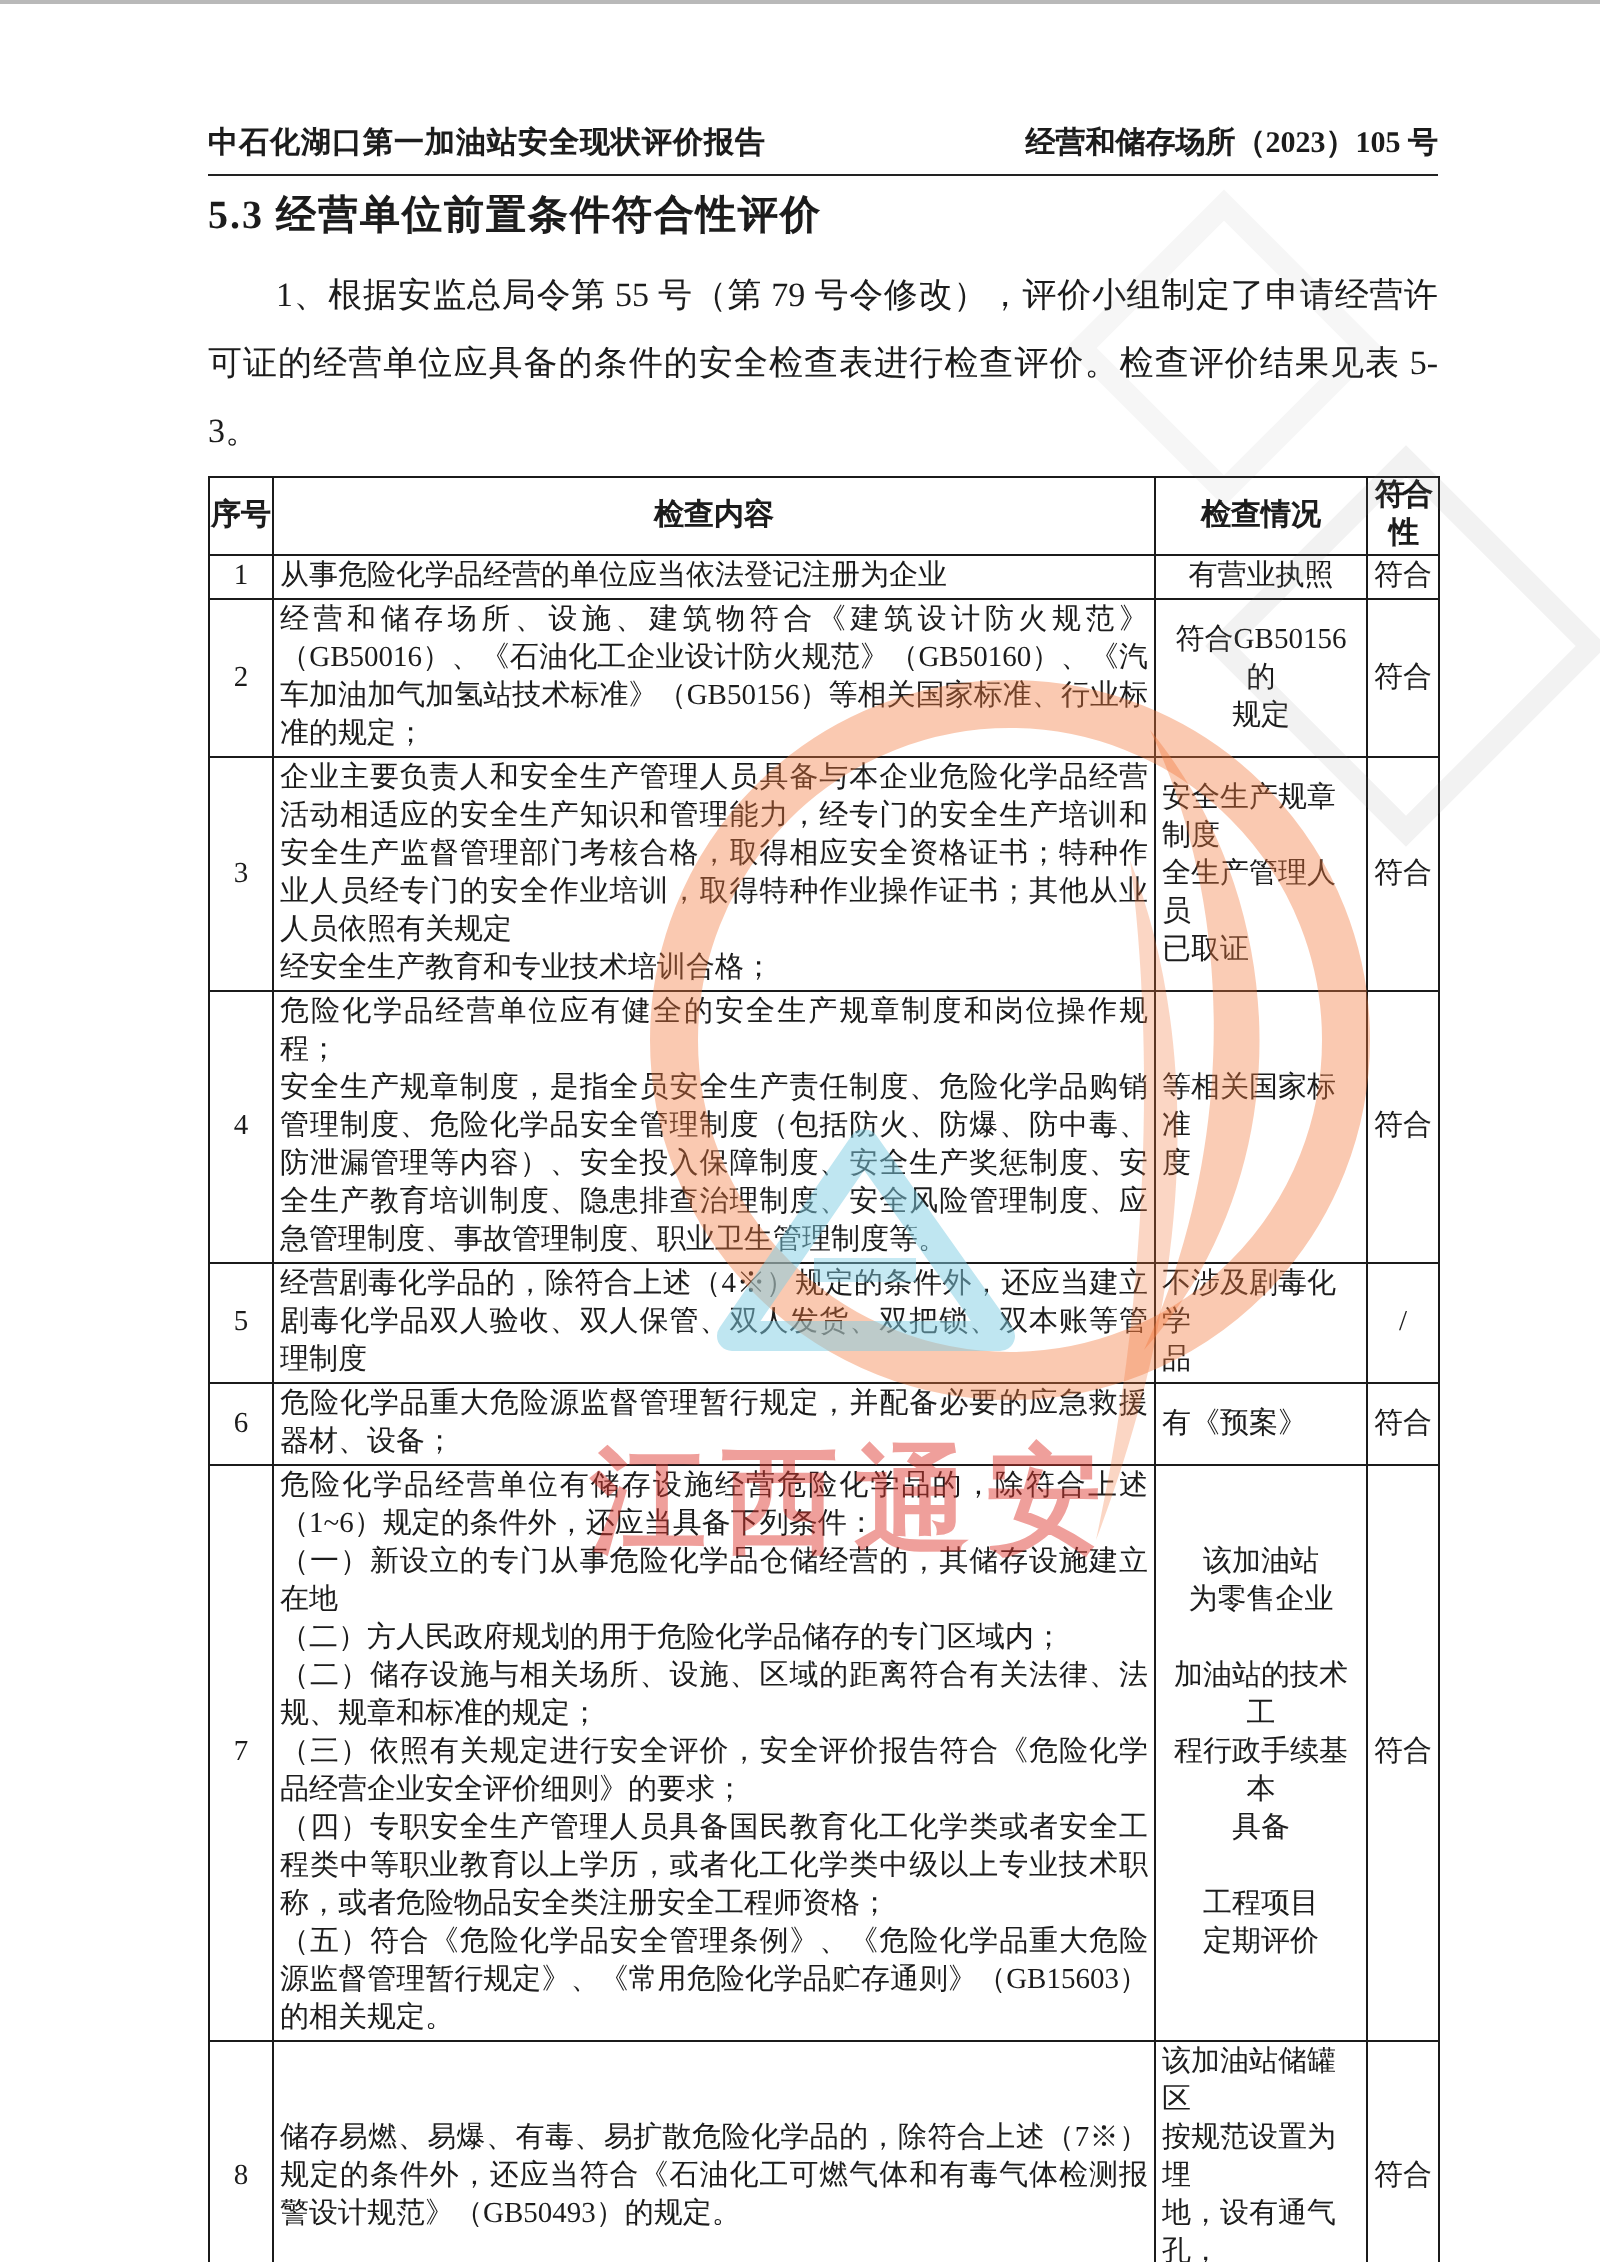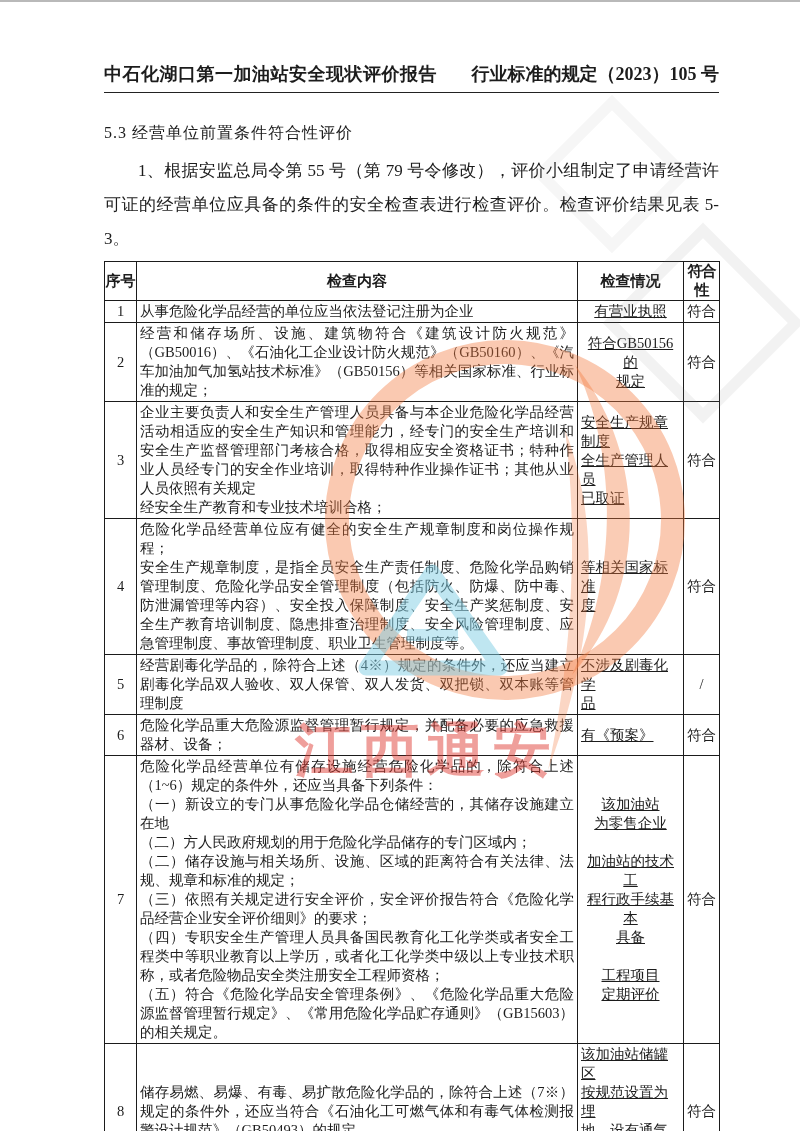--- a/index.html
+++ b/index.html
@@ -12,29 +12,29 @@
     overflow:hidden;
   }
   .scan-edge{position:absolute;top:0;left:0;width:100%;height:2px;background:#8a8a8a;opacity:.6;}
   .content{
     position:absolute;left:104px;top:0;width:615px;z-index:1;
   }
   
   .doc-header{
     margin-top:62px;
     display:flex;justify-content:space-between;align-items:flex-end;
-    font-size:18px;font-weight:bold;
+    font-size:15px;font-weight:bold;
     border-bottom:1.6px solid #222;
     padding-bottom:6px;
   }
   .doc-header .hl{letter-spacing:.5px;}
   
   .section-title{
-    margin-top:30px;
-    font-size:16px;font-weight:normal;letter-spacing:1px;
+    margin-top:6px;
+    font-size:20px;font-weight:bold;letter-spacing:1px;
   }
   
   .intro{
     margin-top:10px;
     font-size:17px;line-height:34px;
     text-align:justify;text-indent:2em;
   }
   
   .tbl-title{
     margin-top:9px;
@@ -51,21 +51,21 @@
   table.check th{
     height:25px;font-size:15px;font-weight:bold;
     padding:0;text-align:center;
   }
   th.th-conform{font-size:13px;letter-spacing:-1px;}
   table.check td{
     padding:1px 3px;vertical-align:middle;
   }
   td.c-no{text-align:center;padding:1px 0;}
   td.c-content{text-align:justify;white-space:pre-line;margin-left:28px;}
-  td.c-status{white-space:pre-line;text-decoration:underline;}
+  td.c-status{white-space:pre-line;}
   td.st-center{text-align:center;}
   td.st-left{text-align:left;}
   td.c-verdict{text-align:center;padding:1px 1px;}
   
   .wm-layer{position:absolute;inset:0;z-index:2;pointer-events:none;}
   .wm-svg{position:absolute;left:0;top:0;}
   .wm-red-text{
     position:absolute;left:295px;top:712px;
     font-size:58px;font-weight:bold;letter-spacing:8px;
     color:rgba(222,55,45,0.48);
@@ -94,21 +94,21 @@
   </svg>
   <div class="wm-diamond wm-d1"></div>
   <div class="wm-diamond wm-d2"></div>
   <div class="wm-red-text">江西通安</div>
 </div>
 
 <div class="content">
 
   <div class="doc-header">
     <span class="hl">中石化湖口第一加油站安全现状评价报告</span>
-    <span><span>行业标准的规定</span><span style="font-weight:bold">（2023）105 号</span></span>
+    <span><span>经营和储存场所</span><span style="font-weight:bold">（2023）105 号</span></span>
   </div>
 
   <div class="section-title">5.3 经营单位前置条件符合性评价</div>
 
   <div class="intro">1、根据安监总局令第 55 号（第 79 号令修改），评价小组制定了申请经营许可证的经营单位应具备的条件的安全检查表进行检查评价。检查评价结果见表 5-3。</div>
 
 
   <table class="check">
     <colgroup>
       <col style="width:32px">

